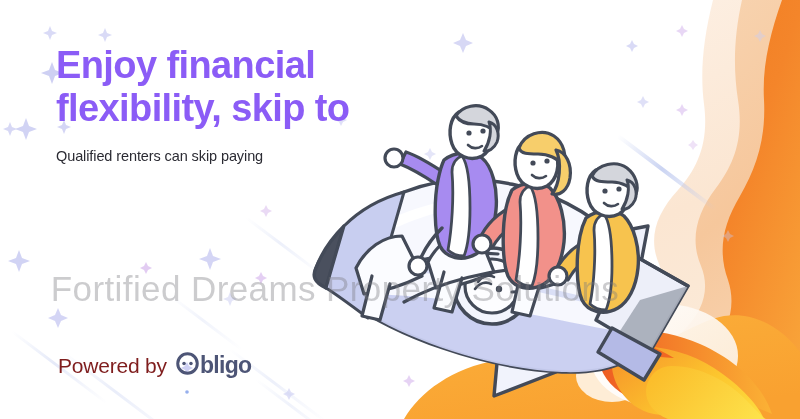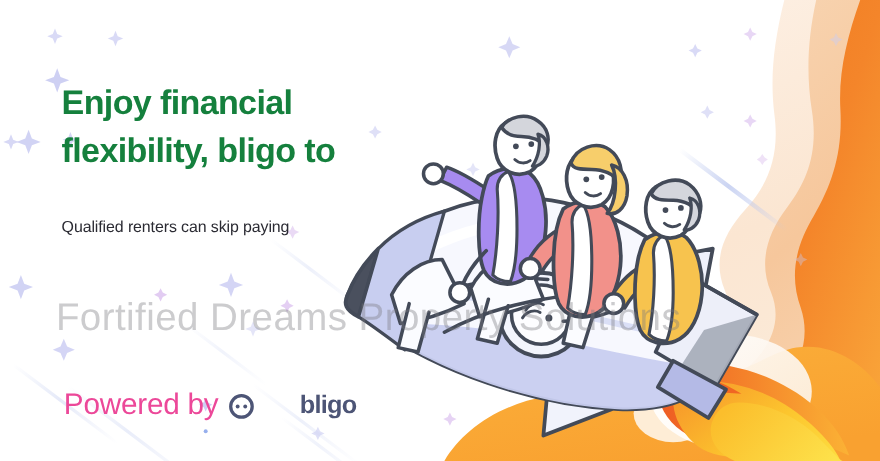--- a/index.html
+++ b/index.html
@@ -43,58 +43,56 @@
   .content {
     position: absolute;
     left: 56px;
     top: 44px;
     width: 330px;
     z-index: 6;
   }
 
   .headline {
     font-family: "Liberation Sans", sans-serif;
-    font-size: 31px;
+    font-size: 38px;
     line-height: 43px;
     font-weight: bold;
-    color: #15803d;
+    color: #8b5cf6;
     letter-spacing: -0.6px;
-    margin-top: 28px;
   }
 
   .subhead {
-    margin-top: 39px;
+    margin-top: 16px;
     font-family: "Liberation Sans", sans-serif;
     font-size: 14.5px;
     line-height: 21px;
     font-weight: normal;
     color: #2b2b33;
     letter-spacing: -0.1px;
   }
 
   
   .powered {
     position: absolute;
     left: 58px;
     top: 352px;
     display: flex;
     align-items: center;
     z-index: 7;
   }
   .powered-text {
-    font-size: 27px;
-    color: #ec4899;
+    font-size: 21px;
+    color: #7f1d1d;
     letter-spacing: -0.2px;
     font-family: "Liberation Sans", sans-serif;
   }
   .logo-wrap {
     display: flex;
-    align-items: flex-end;
+    align-items: flex-start;
     margin-left: 9px;
-    gap: 41px;
   }
   .logo-mark { display: block; }
   .logo-word {
     font-size: 23px;
     font-weight: bold;
     color: #4d5576;
     letter-spacing: -0.7px;
     margin-left: 1px;
     font-family: "Liberation Sans", sans-serif;
   }
@@ -407,21 +405,21 @@
         <circle cx="619" cy="189" r="2.6" fill="#434A58" stroke="none"></circle>
         <path d="M604,203 C608,207 614,207 618,204" stroke="#434A58" stroke-width="2.6" fill="none"></path>
       </g>
 
     </g>
   </svg>
 
   <div class="content">
     <h1 class="headline">
       <span>Enjoy financial</span><br>
-      <span>flexibility, bligo to</span><br>
+      <span>flexibility, skip to</span><br>
     </h1>
     <p class="subhead">
       <span>Qualified renters can skip paying</span><br>
     </p>
   </div>
 
   <div class="powered">
     <span class="powered-text">Powered by</span>
     <span class="logo-wrap">
       <svg class="logo-mark" width="23" height="23" viewBox="0 0 24 24">

